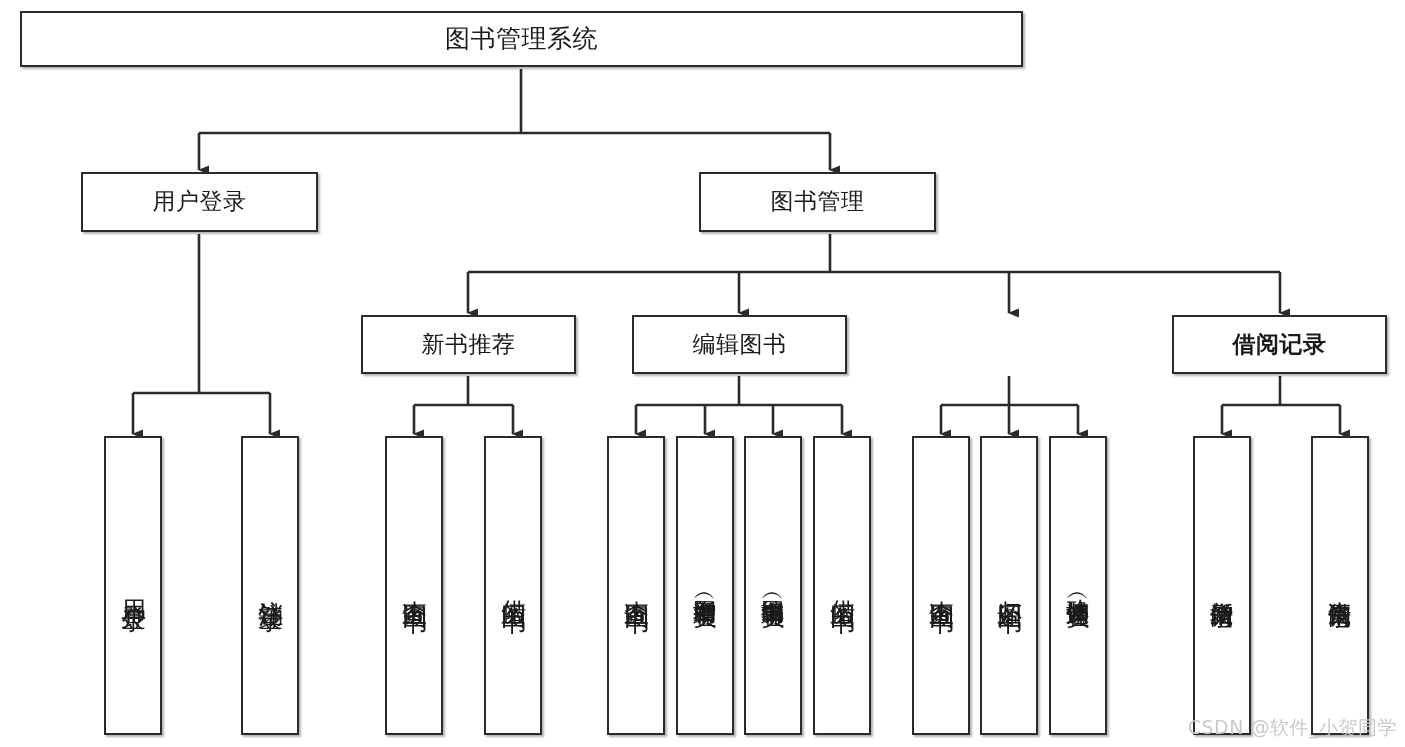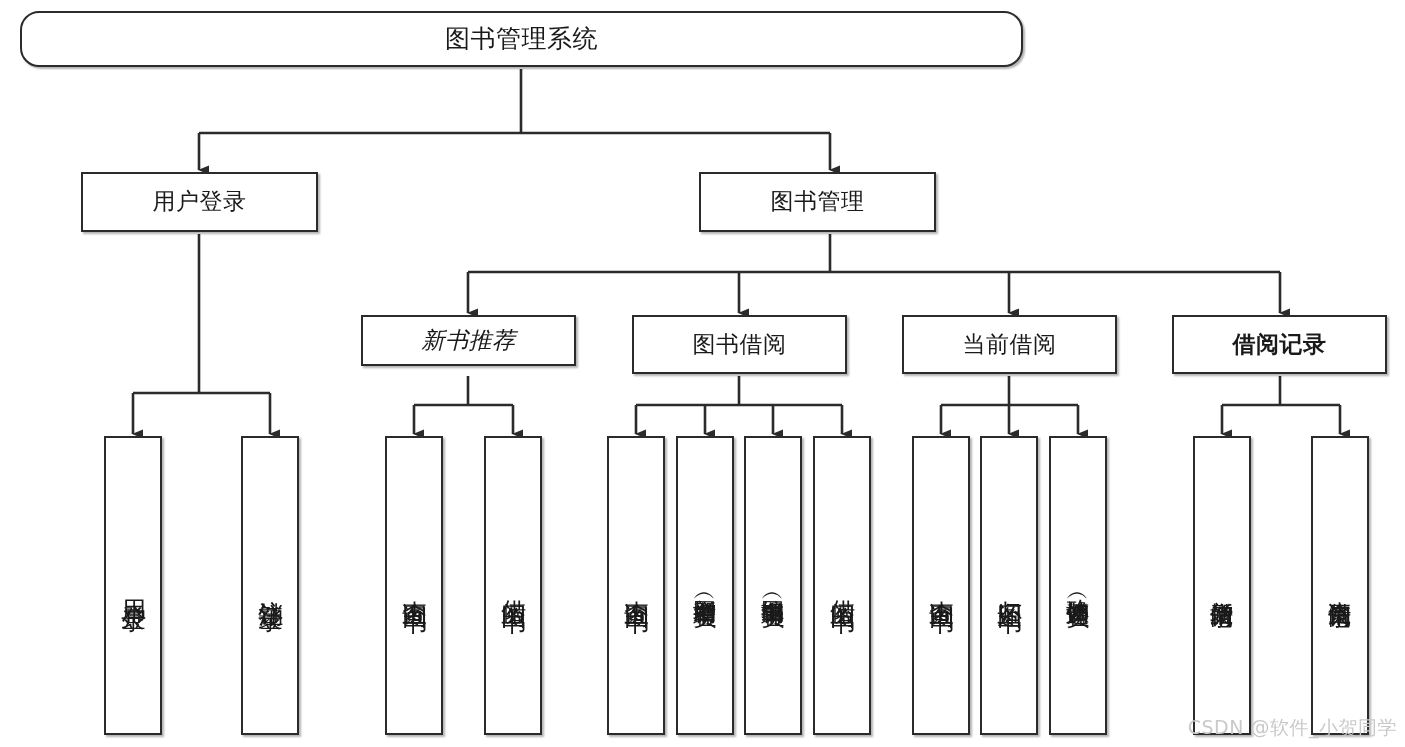--- a/index.html
+++ b/index.html
@@ -115,43 +115,40 @@
       <path d="M1009,405 L1009,434" marker-end="url(#arw)"></path>
       <path d="M1078,405 L1078,434" marker-end="url(#arw)"></path>
 
       <path d="M1280,376 L1280,405"></path>
       <path d="M1222,405 L1340,405"></path>
       <path d="M1222,405 L1222,434" marker-end="url(#arw)"></path>
       <path d="M1340,405 L1340,434" marker-end="url(#arw)"></path>
     </g>
   </svg>
 
-  <div class="node h root" style="left:20px;top:11px;width:1003px;height:56px;border-radius:19px;">
+  <div class="node h root" style="left:20px;top:11px;width:1003px;height:56px;">
     <span class="label">图书管理系统</span>
   </div>
 
   <div class="node h" style="left:81px;top:172px;width:237px;height:60px;">
     <span class="label">用户登录</span>
   </div>
 
   <div class="node h" style="left:699px;top:172px;width:237px;height:60px;">
     <span class="label">图书管理</span>
   </div>
 
-  <div class="node h" style="left:361px;top:315px;width:215px;height:51px;font-style:italic;">
+  <div class="node h" style="left:361px;top:315px;width:215px;height:59px;">
     <span class="label">新书推荐</span>
   </div>
 
   <div class="node h" style="left:632px;top:315px;width:215px;height:59px;">
-    <span class="label">图书借阅</span>
-  </div>
-
-  <div class="node h" style="left:902px;top:315px;width:215px;height:59px;">
-    <span class="label">当前借阅</span>
-  </div>
+    <span class="label">编辑图书</span>
+  </div>
+
 
   <div class="node h" style="left:1172px;top:315px;width:215px;height:59px;font-weight:bold;">
     <span class="label">借阅记录</span>
   </div>
 
   <div class="node v" style="left:104px;top:436px;width:58px;height:299px;">
     <span class="label">用户登录</span>
   </div>
 
   <div class="node v" style="left:241px;top:436px;width:58px;height:299px;">

